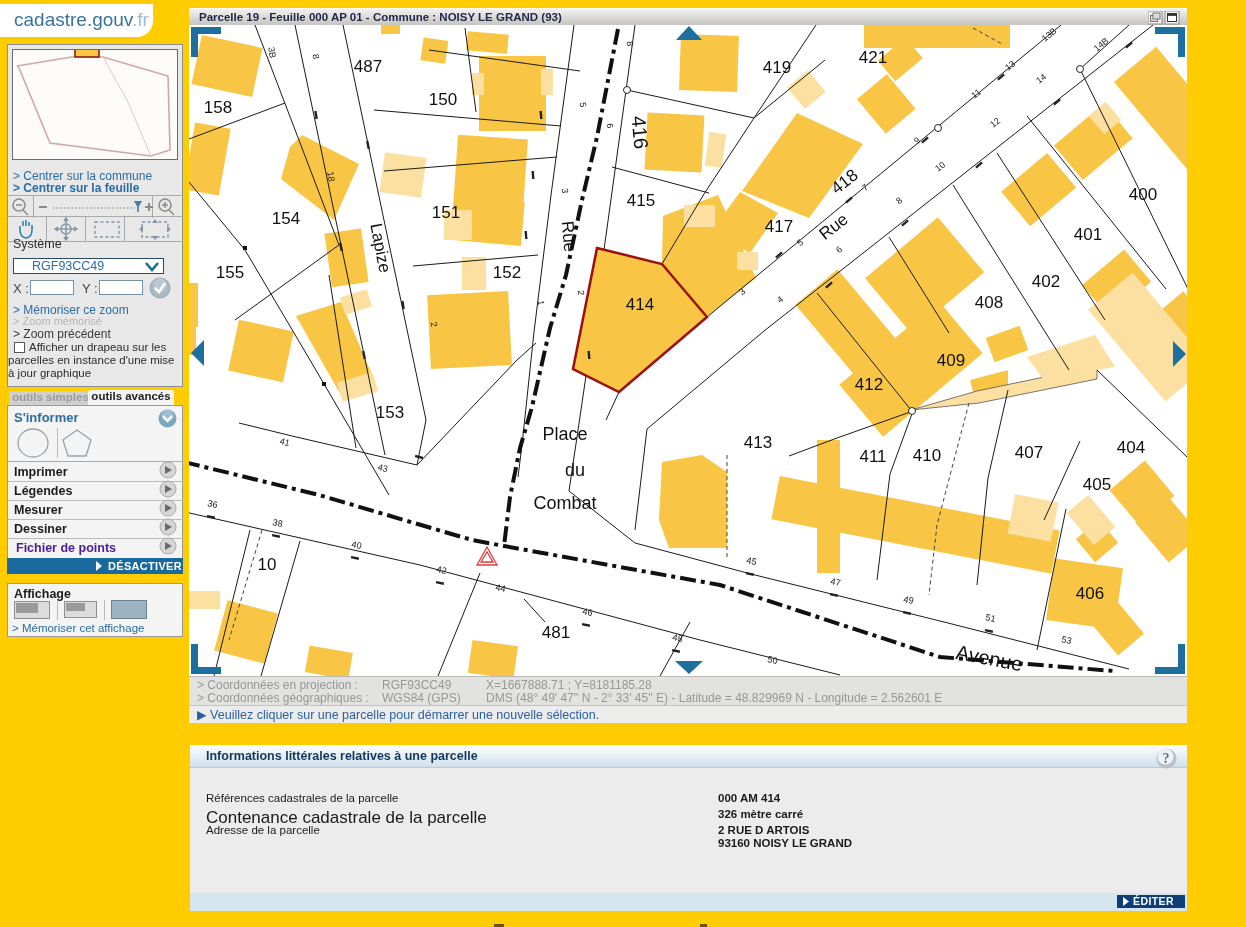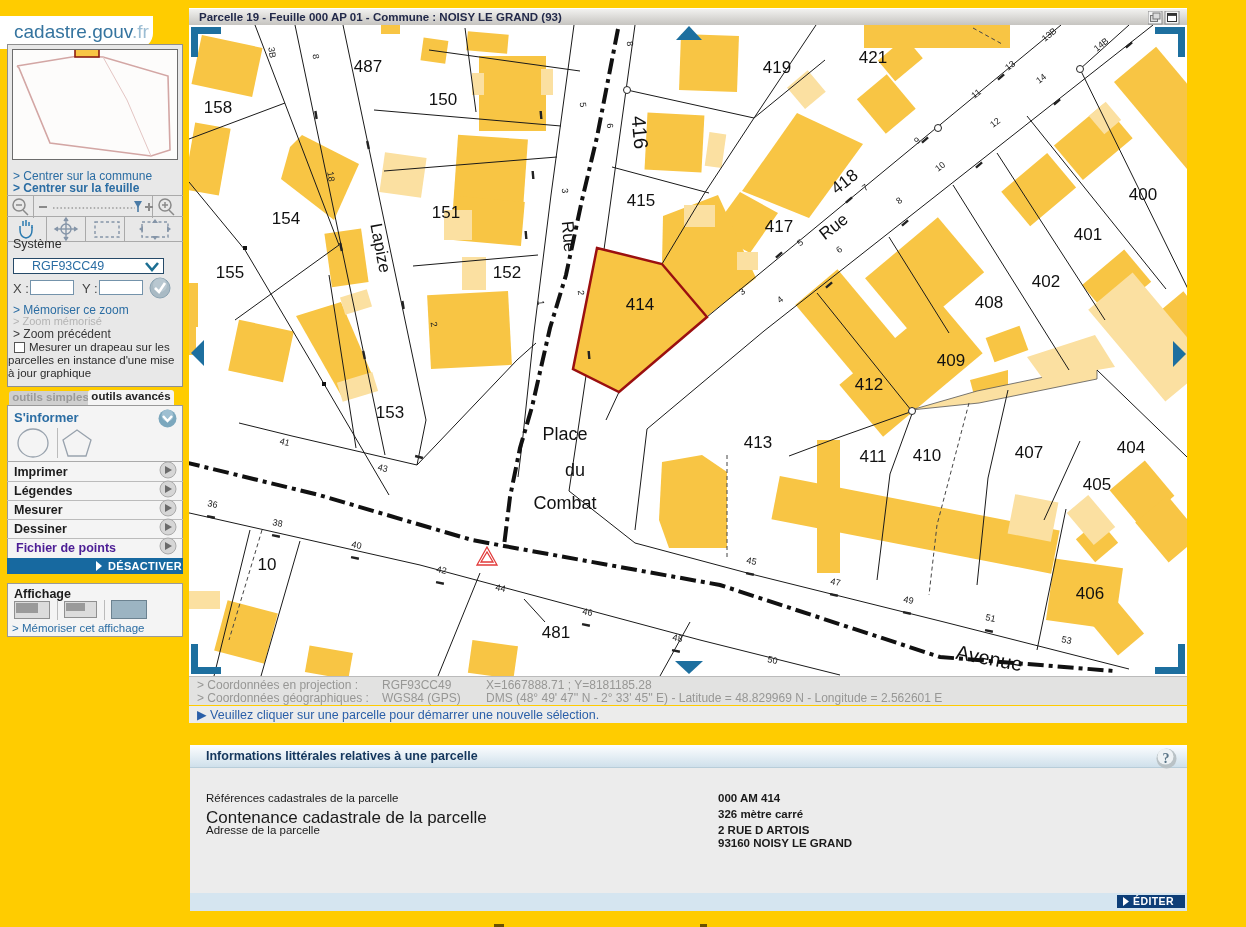--- a/index.html
+++ b/index.html
@@ -3,21 +3,21 @@
 <meta charset="utf-8">
 <style>
   * { margin:0; padding:0; box-sizing:border-box; }
   html,body { width:1246px; height:927px; overflow:hidden; }
   body { background:#ffcc00; font-family:"Liberation Sans", sans-serif; position:relative; }
   .abs { position:absolute; }
 </style>
 </head>
 <body>
 
-<div class="abs" style="left:0;top:16px;width:153px;height:33px;background:#fff;border-bottom-right-radius:16px;">
+<div class="abs" style="left:0;top:4px;width:153px;height:33px;background:#fff;border-bottom-right-radius:16px;">
   <div class="abs" style="left:14px;top:5px;font-size:19px;color:#35749f;">cadastre<span style="color:#35749f">.gouv</span><span style="color:#9cbdd3">.fr</span></div>
 </div>
 
 <div class="abs" style="left:7px;top:44px;width:176px;height:343px;background:#e8e8e8;border:1px solid #8f8f8f;"></div>
 
 <div class="abs" style="left:12px;top:49px;width:166px;height:111px;background:#fdfcfb;border:1px solid #6c6c6c;">
 <svg width="164" height="109" style="position:absolute;left:0;top:0">
 
   <polyline points="4,16 65,6 90,7 155,26 157,100 138,106 37,93 6,18 4,16" fill="none" stroke="#d3a6a4" stroke-width="1.6"></polyline>
   <polyline points="90,7 114,50 138,106" fill="none" stroke="#e4c6c4" stroke-width="1"></polyline>
@@ -104,21 +104,21 @@
   <circle cx="11" cy="11" r="10" fill="#a9bac4" stroke="#8ba3b2"></circle>
   <circle cx="11" cy="8" r="7" fill="#bfcdd6" opacity="0.7"></circle>
   <path d="M 6,11 L 10,15 L 16,6" fill="none" stroke="#fff" stroke-width="2.6"></path>
 </svg>
 
 <div class="abs" style="left:13px;top:303px;font-size:12px;color:#2b6da3;">&gt; Mémoriser ce zoom</div>
 <div class="abs" style="left:13px;top:315px;font-size:11px;color:#b3b3b3;">&gt; Zoom mémorisé</div>
 <div class="abs" style="left:13px;top:327px;font-size:12px;color:#3a3a3a;">&gt; Zoom précédent</div>
 
 <div class="abs" style="left:14px;top:342px;width:11px;height:11px;background:#fff;border:1px solid #555;"></div>
-<div class="abs" style="left:29px;top:341px;width:150px;font-size:11.5px;color:#2c2c2c;line-height:13px;">Mesurer un drapeau sur les</div>
+<div class="abs" style="left:29px;top:341px;width:150px;font-size:11.5px;color:#2c2c2c;line-height:13px;">Afficher un drapeau sur les</div>
 <div class="abs" style="left:8px;top:354px;width:172px;font-size:11.5px;color:#2c2c2c;line-height:13px;">parcelles en instance d'une mise à jour graphique</div>
 
 <div class="abs" style="left:9px;top:391px;width:83px;height:14px;background:#cfcfcf;border-radius:3px 3px 0 0;font-size:11.5px;font-weight:bold;color:#9a9a9a;text-align:center;">outils simples</div>
 <div class="abs" style="left:88px;top:390px;width:86px;height:15px;background:#f4f4f4;border-radius:3px 3px 0 0;font-size:11.5px;font-weight:bold;color:#222;text-align:center;">outils avancés</div>
 
 <div class="abs" style="left:7px;top:405px;width:176px;height:169px;background:#f4f4f4;border:1px solid #999;"></div>
 
 <div class="abs" style="left:14px;top:410px;font-size:13px;font-weight:bold;color:#2b6da3;">S'informer</div>
 <svg class="abs" style="left:158px;top:409px" width="19" height="19">
   <circle cx="9.5" cy="9.5" r="9" fill="#7ba7bd"></circle>

